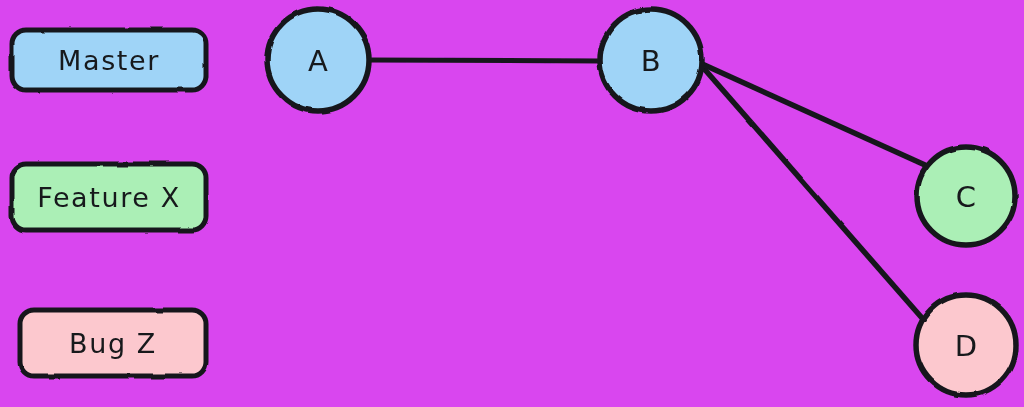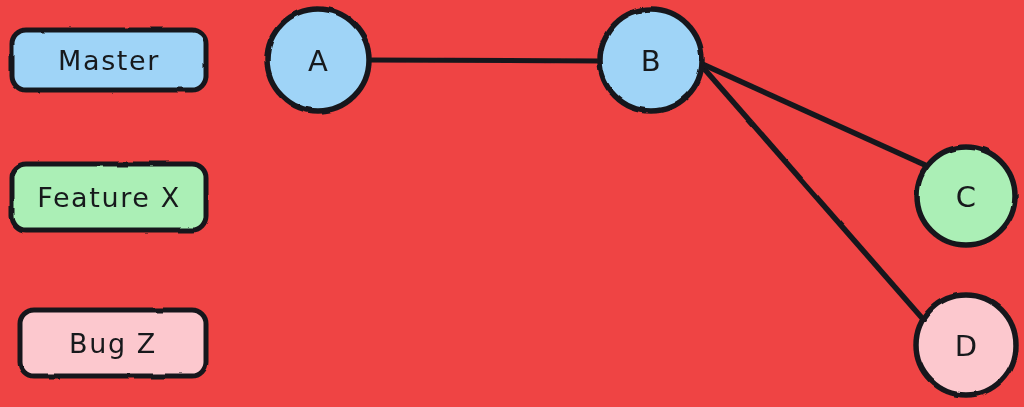--- a/index.html
+++ b/index.html
@@ -8,21 +8,21 @@
     padding: 0;
     background: #ffffff;
   }
   body {
     font-family: "DejaVu Sans", sans-serif;
   }
   #canvas {
     position: relative;
     width: 1024px;
     height: 407px;
-    background: #ef4444;
+    background: #d946ef;
     overflow: hidden;
   }
   #diagram-svg {
     position: absolute;
     top: 0;
     left: 0;
     width: 1024px;
     height: 407px;
   }
   .legend-label-text,

